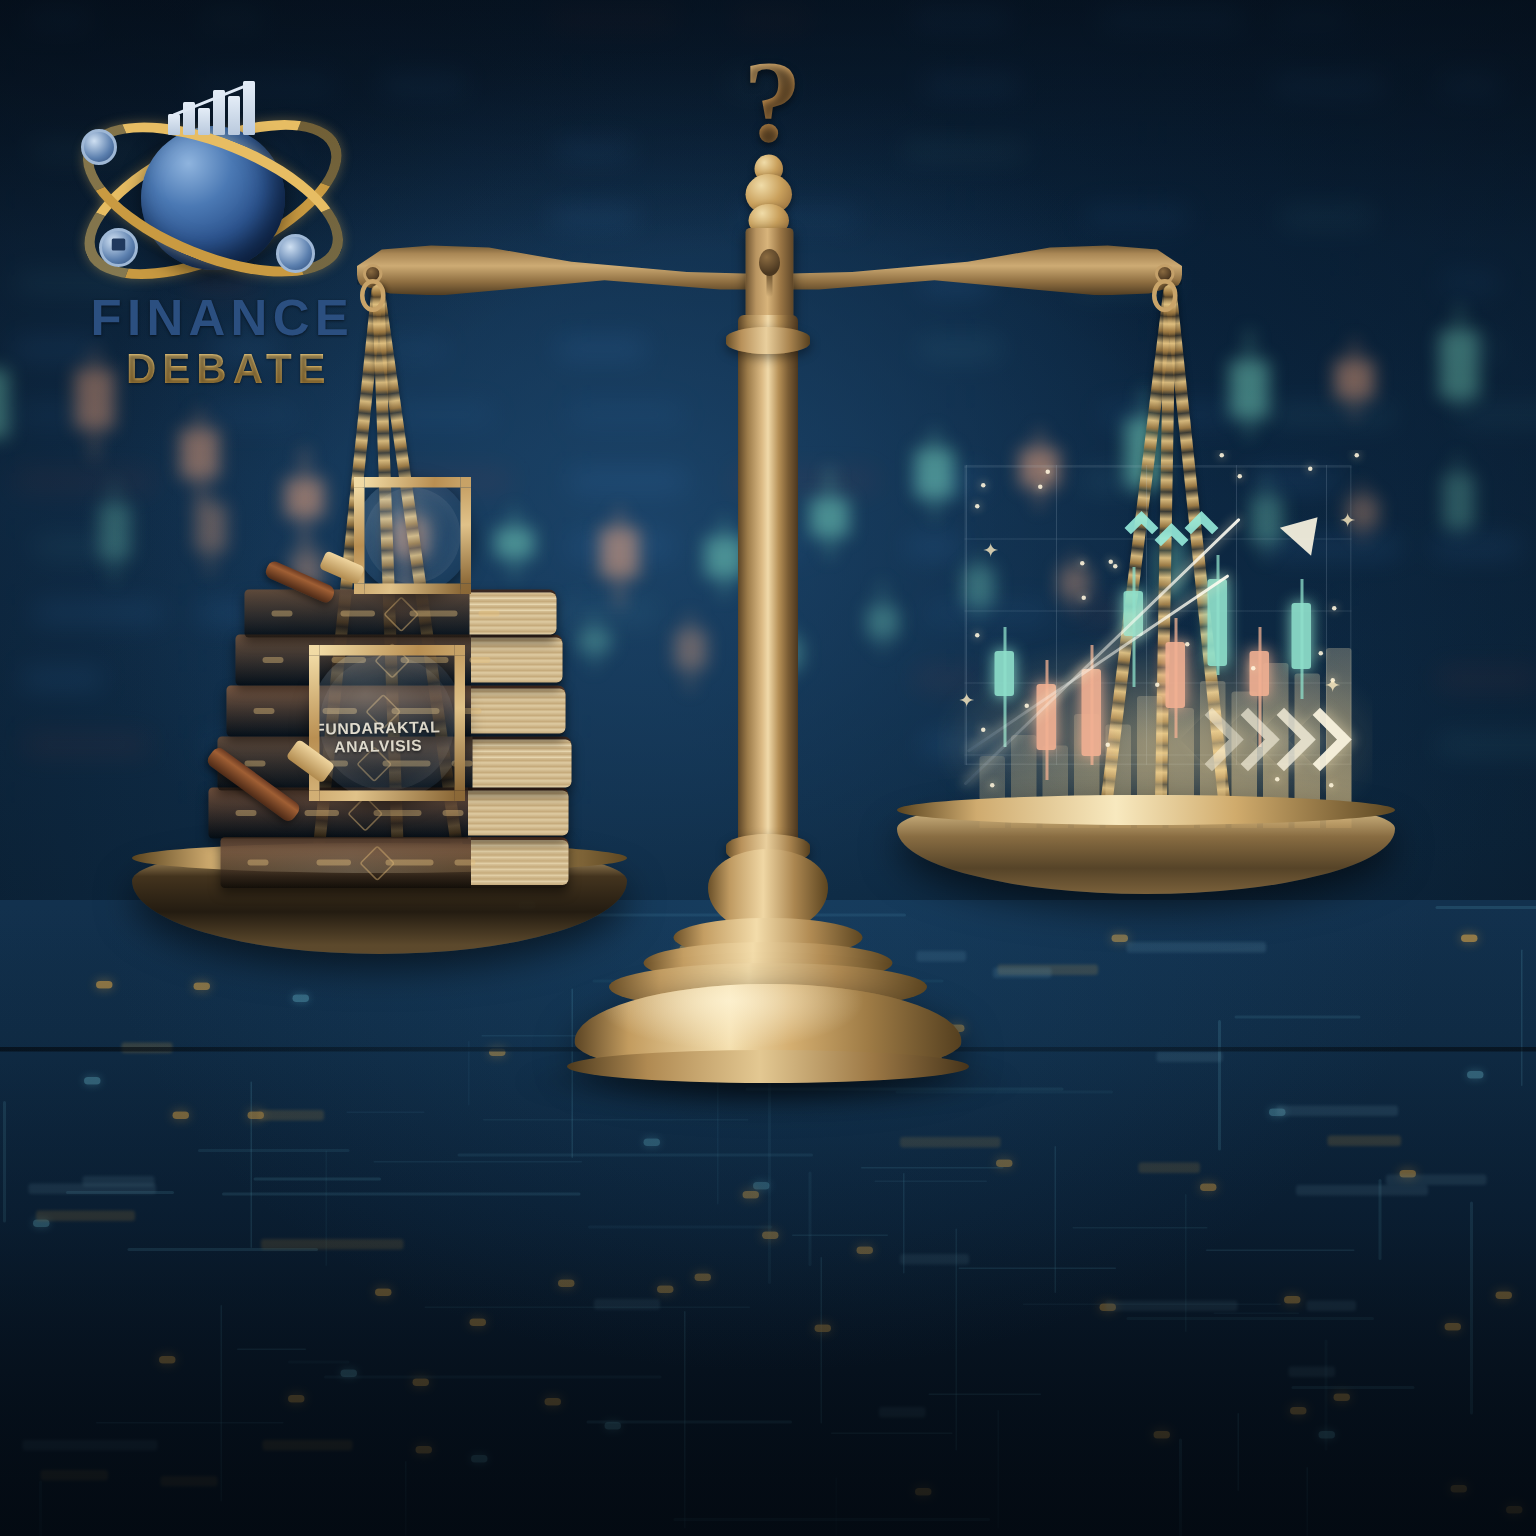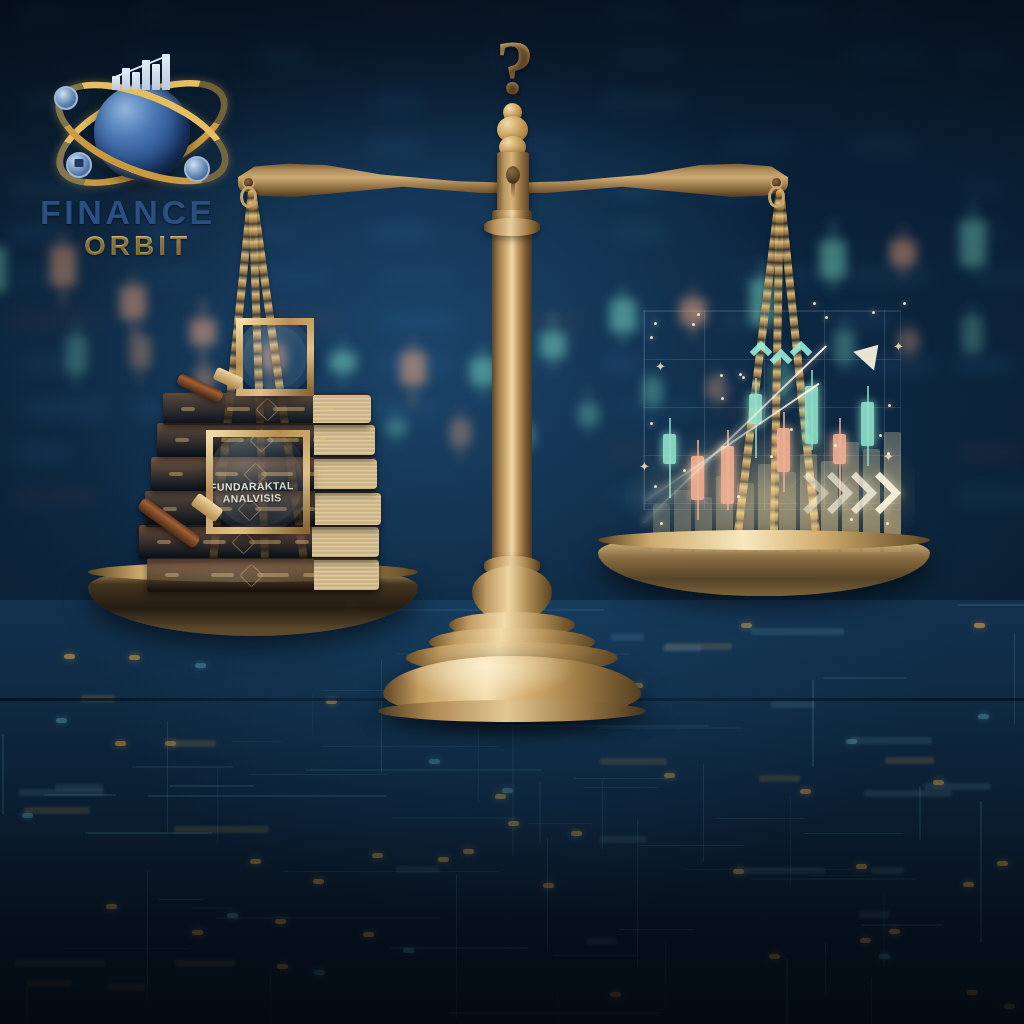--- a/index.html
+++ b/index.html
@@ -285,21 +285,21 @@
     background:radial-gradient(circle at 34% 30%, #cfe0f2, #5b7fae 60%, #2b4a78);
     border:2px solid #9fb8d6; }
   .lmini.lock:after {
     content:""; position:absolute; left:50%; top:42%; transform:translate(-50%,-50%);
     width:9px; height:8px; background:#20395e; border-radius:1px;
     box-shadow:0 -5px 0 -2px transparent;
   }
   .logo-name { position:absolute; left:4px; top:150px; width:196px; }
   .logo-finance {
     font-size:34px; font-weight:bold; letter-spacing:3.5px; line-height:36px;
-    color:#2b4f80; text-shadow:0 1px 2px rgba(0,0,0,.55);
+    color:#2b4f80; text-shadow:0 1px 2px rgba(0,0,0,.55);text-align:right;
   }
   .logo-orbit {
     font-size:28px; font-weight:bold; letter-spacing:4px; line-height:32px;
     margin-left:44px; color:#e4b458;
     background:linear-gradient(to bottom,#f6d98f,#d39e3f);
     -webkit-background-clip:text; background-clip:text; -webkit-text-fill-color:transparent;
     text-shadow:0 1px 2px rgba(0,0,0,.45);
   }
 
   
@@ -887,18 +887,18 @@
         <div class="lbar" style="left: 30px; height: 30px;"></div>
         <div class="lbar" style="left: 40px; height: 26px;"></div>
         <div class="lbar" style="left: 50px; height: 36px;"></div>
         <div class="ltrend" style="left: 3px; top: 22px; width: 58px; transform: rotate(-22deg);"></div>
       </div>
     <div class="lmini" style="left:18px; top:42px; width:24px; height:24px;"></div>
     <div class="lmini lock" style="left:30px; top:108px; width:26px; height:26px;"></div>
     <div class="lmini" style="left:148px; top:112px; width:26px; height:26px;"></div>
     <div class="logo-name">
       <div class="logo-finance">FINANCE</div>
-      <div class="logo-orbit">ORBIT</div>
+      <div class="logo-orbit">DEBATE</div>
     </div>
   </div>
 
 
 </div>
 
 </body></html>

